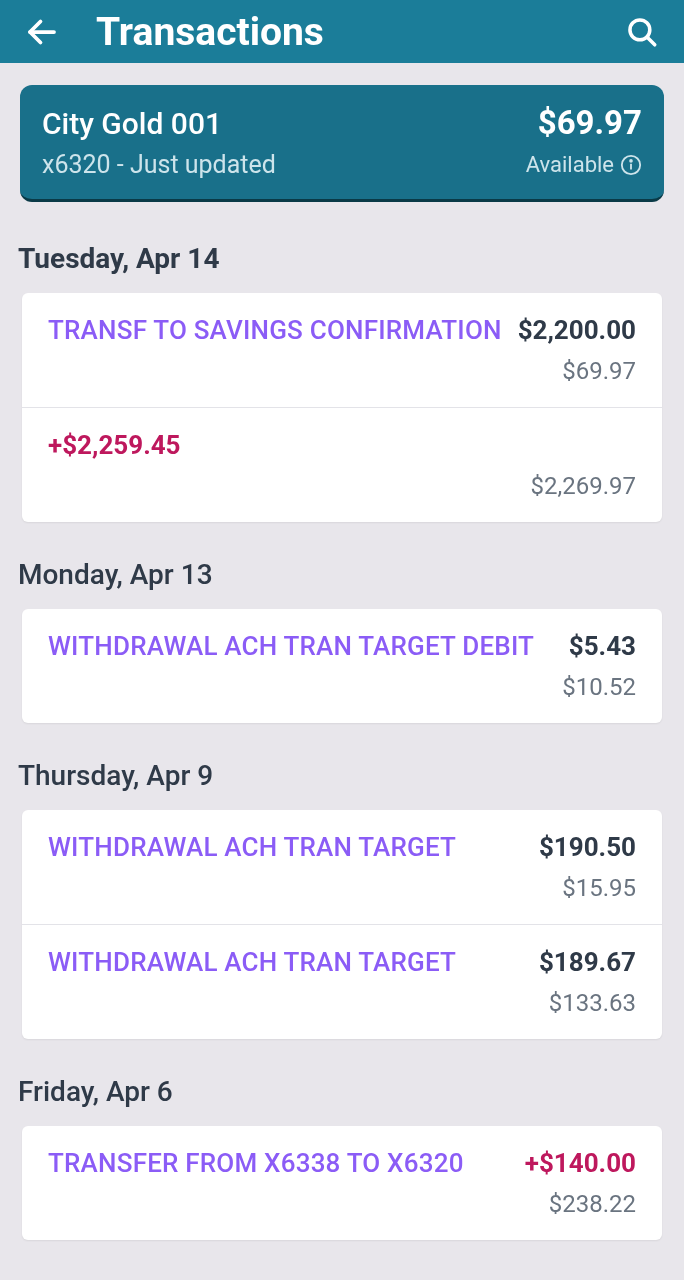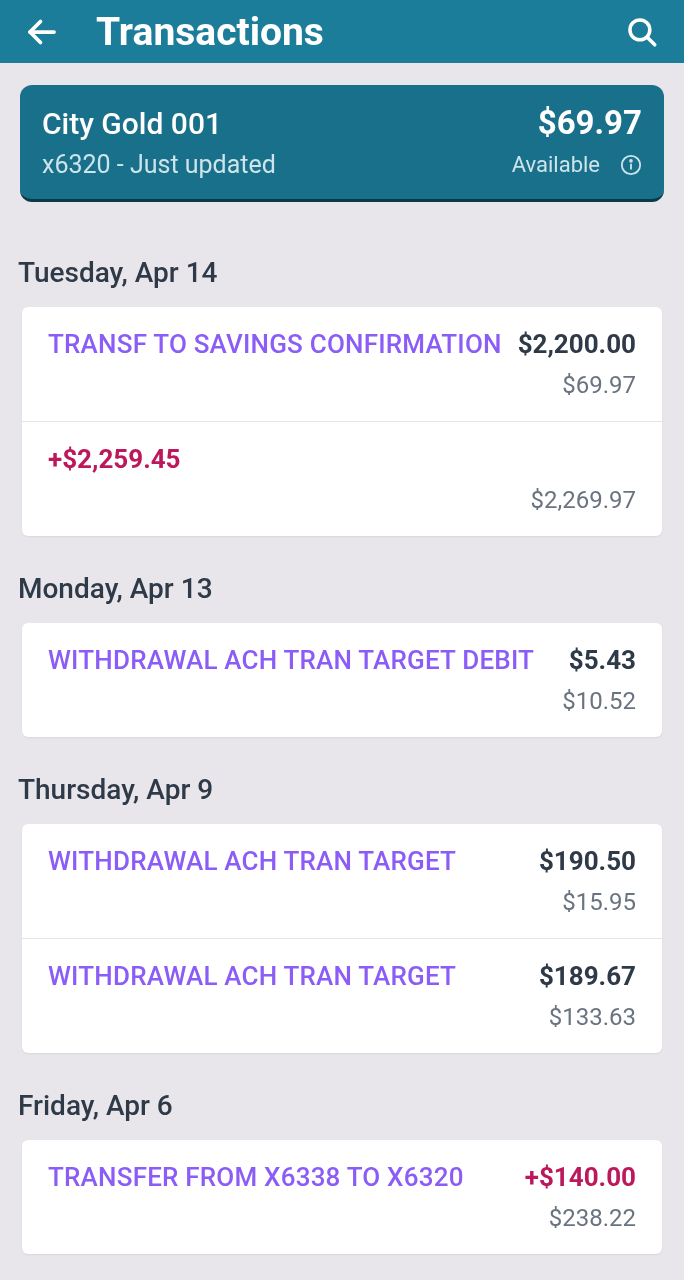--- a/index.html
+++ b/index.html
@@ -63,37 +63,37 @@
       justify-content: space-between;
       align-items: center;
       margin-top: 8px;
     }
     .account-sub { font-size: 25px; color: #cde4eb; }
     .account-avail {
       font-size: 22px;
       color: #cde4eb;
       display: flex;
       align-items: center;
-      gap: 20px;
+      gap: 6px;
     }
     .info-icon {
       display: inline-flex;
       align-items: center;
       justify-content: center;
     }
     .info-icon svg { width: 22px; height: 22px; }
 
     .content { padding: 0 2px; }
     .date-header {
       font-size: 28px;
       color: #2f3a48;
       padding: 36px 16px 18px 16px;
       font-weight: 500;
     }
-    .date-header:first-child { padding-top: 54px; }
+    .date-header:first-child { padding-top: 40px; font-weight: bold; }
     .card {
       background: #fff;
       margin: 0 20px;
       border-radius: 6px;
       box-shadow: 0 1px 2px rgba(0,0,0,0.07);
     }
     .txn {
       padding: 22px 26px;
       border-bottom: 1px solid #e3e3e8;
       cursor: pointer;

